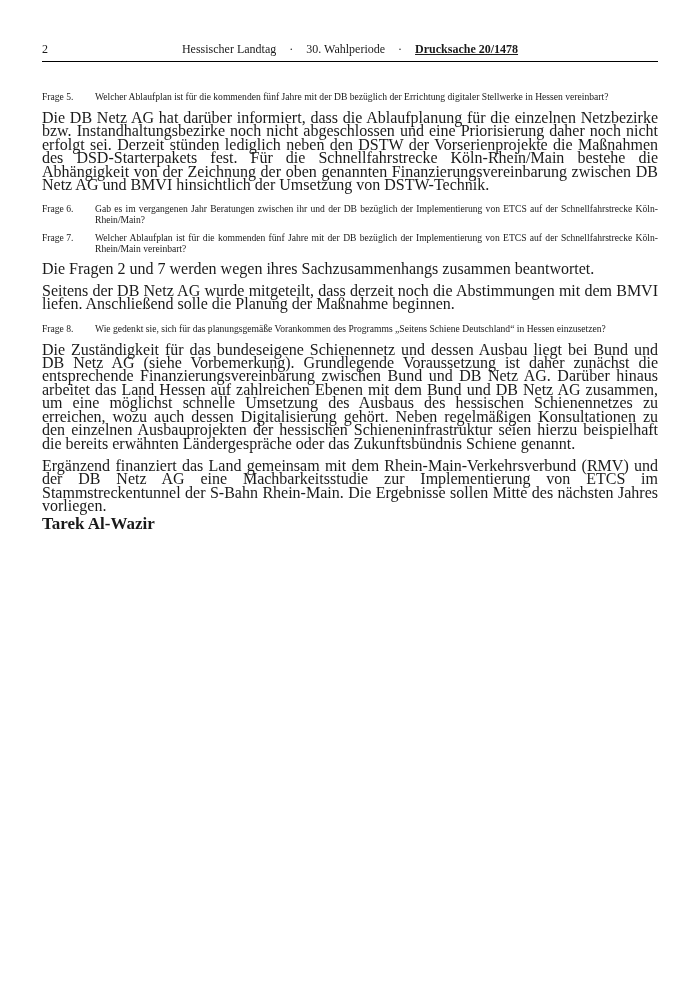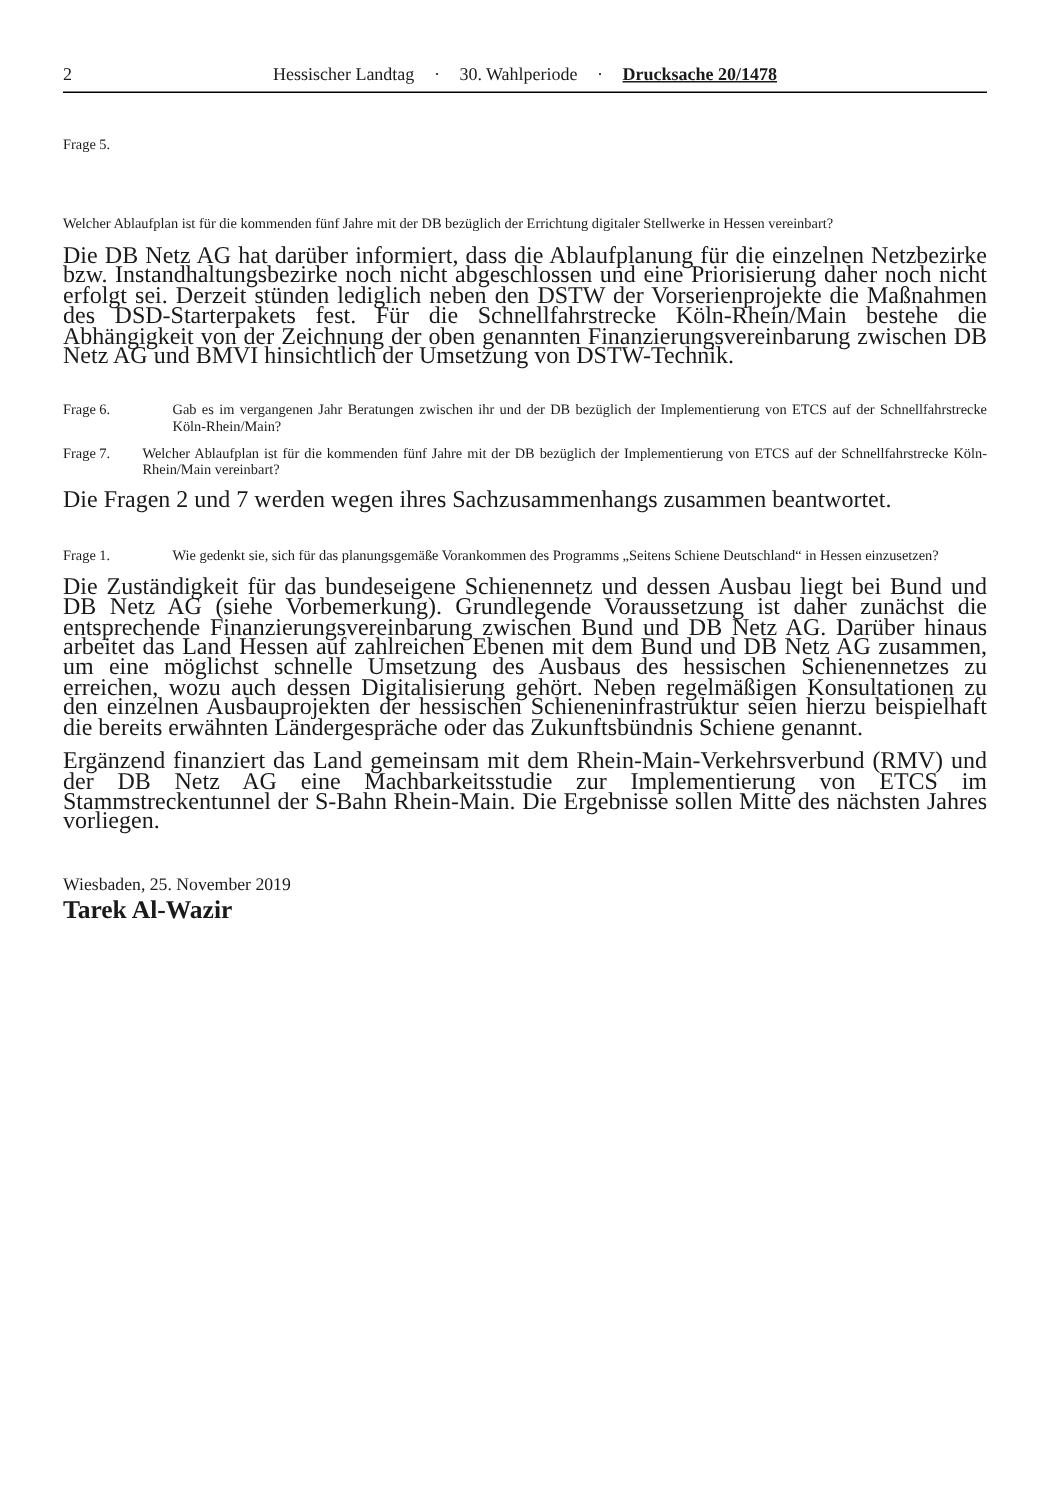--- a/index.html
+++ b/index.html
@@ -43,22 +43,22 @@
 
   
   .question {
     display: flex;
     font-size: 9.6px;
     line-height: 11px;
     margin: 8px 0 0 0;
   }
   .q-label { flex: 0 0 53px; }
   .q-text  { flex: 1; text-align: justify; }
-  .question.first     { margin-top: 29px; flex-direction: column; }
-  .question.group-gap { margin-top: 24px; gap: 20px; }
+  .question.first     { margin-top: 29px; }
+  .question.group-gap { margin-top: 12px; }
   .question.follow    { margin-top: 7px; justify-content: space-between; }
 
   
   .para {
     font-size: 16px;
     line-height: 13.4px;
     text-align: justify;
     margin: 9px 0 0 0;
   }
   .para.tight { margin-top: 8px; }
@@ -104,27 +104,27 @@
       <span class="q-label">Frage 6.</span>
       <span class="q-text">Gab es im vergangenen Jahr Beratungen zwischen ihr und der DB bezüglich der Implementierung von ETCS auf der Schnellfahrstrecke Köln-Rhein/Main?</span>
     </div>
 
     <div class="question follow">
       <span class="q-label">Frage 7.</span>
       <span class="q-text">Welcher Ablaufplan ist für die kommenden fünf Jahre mit der DB bezüglich der Implementierung von ETCS auf der Schnellfahrstrecke Köln-Rhein/Main vereinbart?</span>
     </div>
 
     <p class="para tight">Die Fragen 2 und 7 werden wegen ihres Sachzusammenhangs zusammen beantwortet.</p>
+    <p class="para tight">Seitens der DB Netz AG wurde mitgeteilt, dass derzeit noch die Abstimmungen mit dem BMVI liefen. Anschließend solle die Planung der Maßnahme beginnen.</p>
 
     <div class="question group-gap">
-      <span class="q-label">Frage 1.</span>
+      <span class="q-label">Frage 8.</span>
       <span class="q-text">Wie gedenkt sie, sich für das planungsgemäße Vorankommen des Programms „Seitens Schiene Deutschland“ in Hessen einzusetzen?</span>
     </div>
 
     <p class="para">Die Zuständigkeit für das bundeseigene Schienennetz und dessen Ausbau liegt bei Bund und DB Netz AG (siehe Vorbemerkung). Grundlegende Voraussetzung ist daher zunächst die entsprechende Finanzierungsvereinbarung zwischen Bund und DB Netz AG. Darüber hinaus arbeitet das Land Hessen auf zahlreichen Ebenen mit dem Bund und DB Netz AG zusammen, um eine möglichst schnelle Umsetzung des Ausbaus des hessischen Schienennetzes zu erreichen, wozu auch dessen Digitalisierung gehört. Neben regelmäßigen Konsultationen zu den einzelnen Ausbauprojekten der hessischen Schieneninfrastruktur seien hierzu beispielhaft die bereits erwähnten Ländergespräche oder das Zukunftsbündnis Schiene genannt.</p>
     <p class="para">Ergänzend finanziert das Land gemeinsam mit dem Rhein-Main-Verkehrsverbund (RMV) und der DB Netz AG eine Machbarkeitsstudie zur Implementierung von ETCS im Stammstreckentunnel der S-Bahn Rhein-Main. Die Ergebnisse sollen Mitte des nächsten Jahres vorliegen.</p>
 
-    <p class="place-date">Wiesbaden, 25. November 2019</p>
     <p class="signature">Tarek Al-Wazir</p>
 
   </main>
 
 </div>
 
 </body></html>

